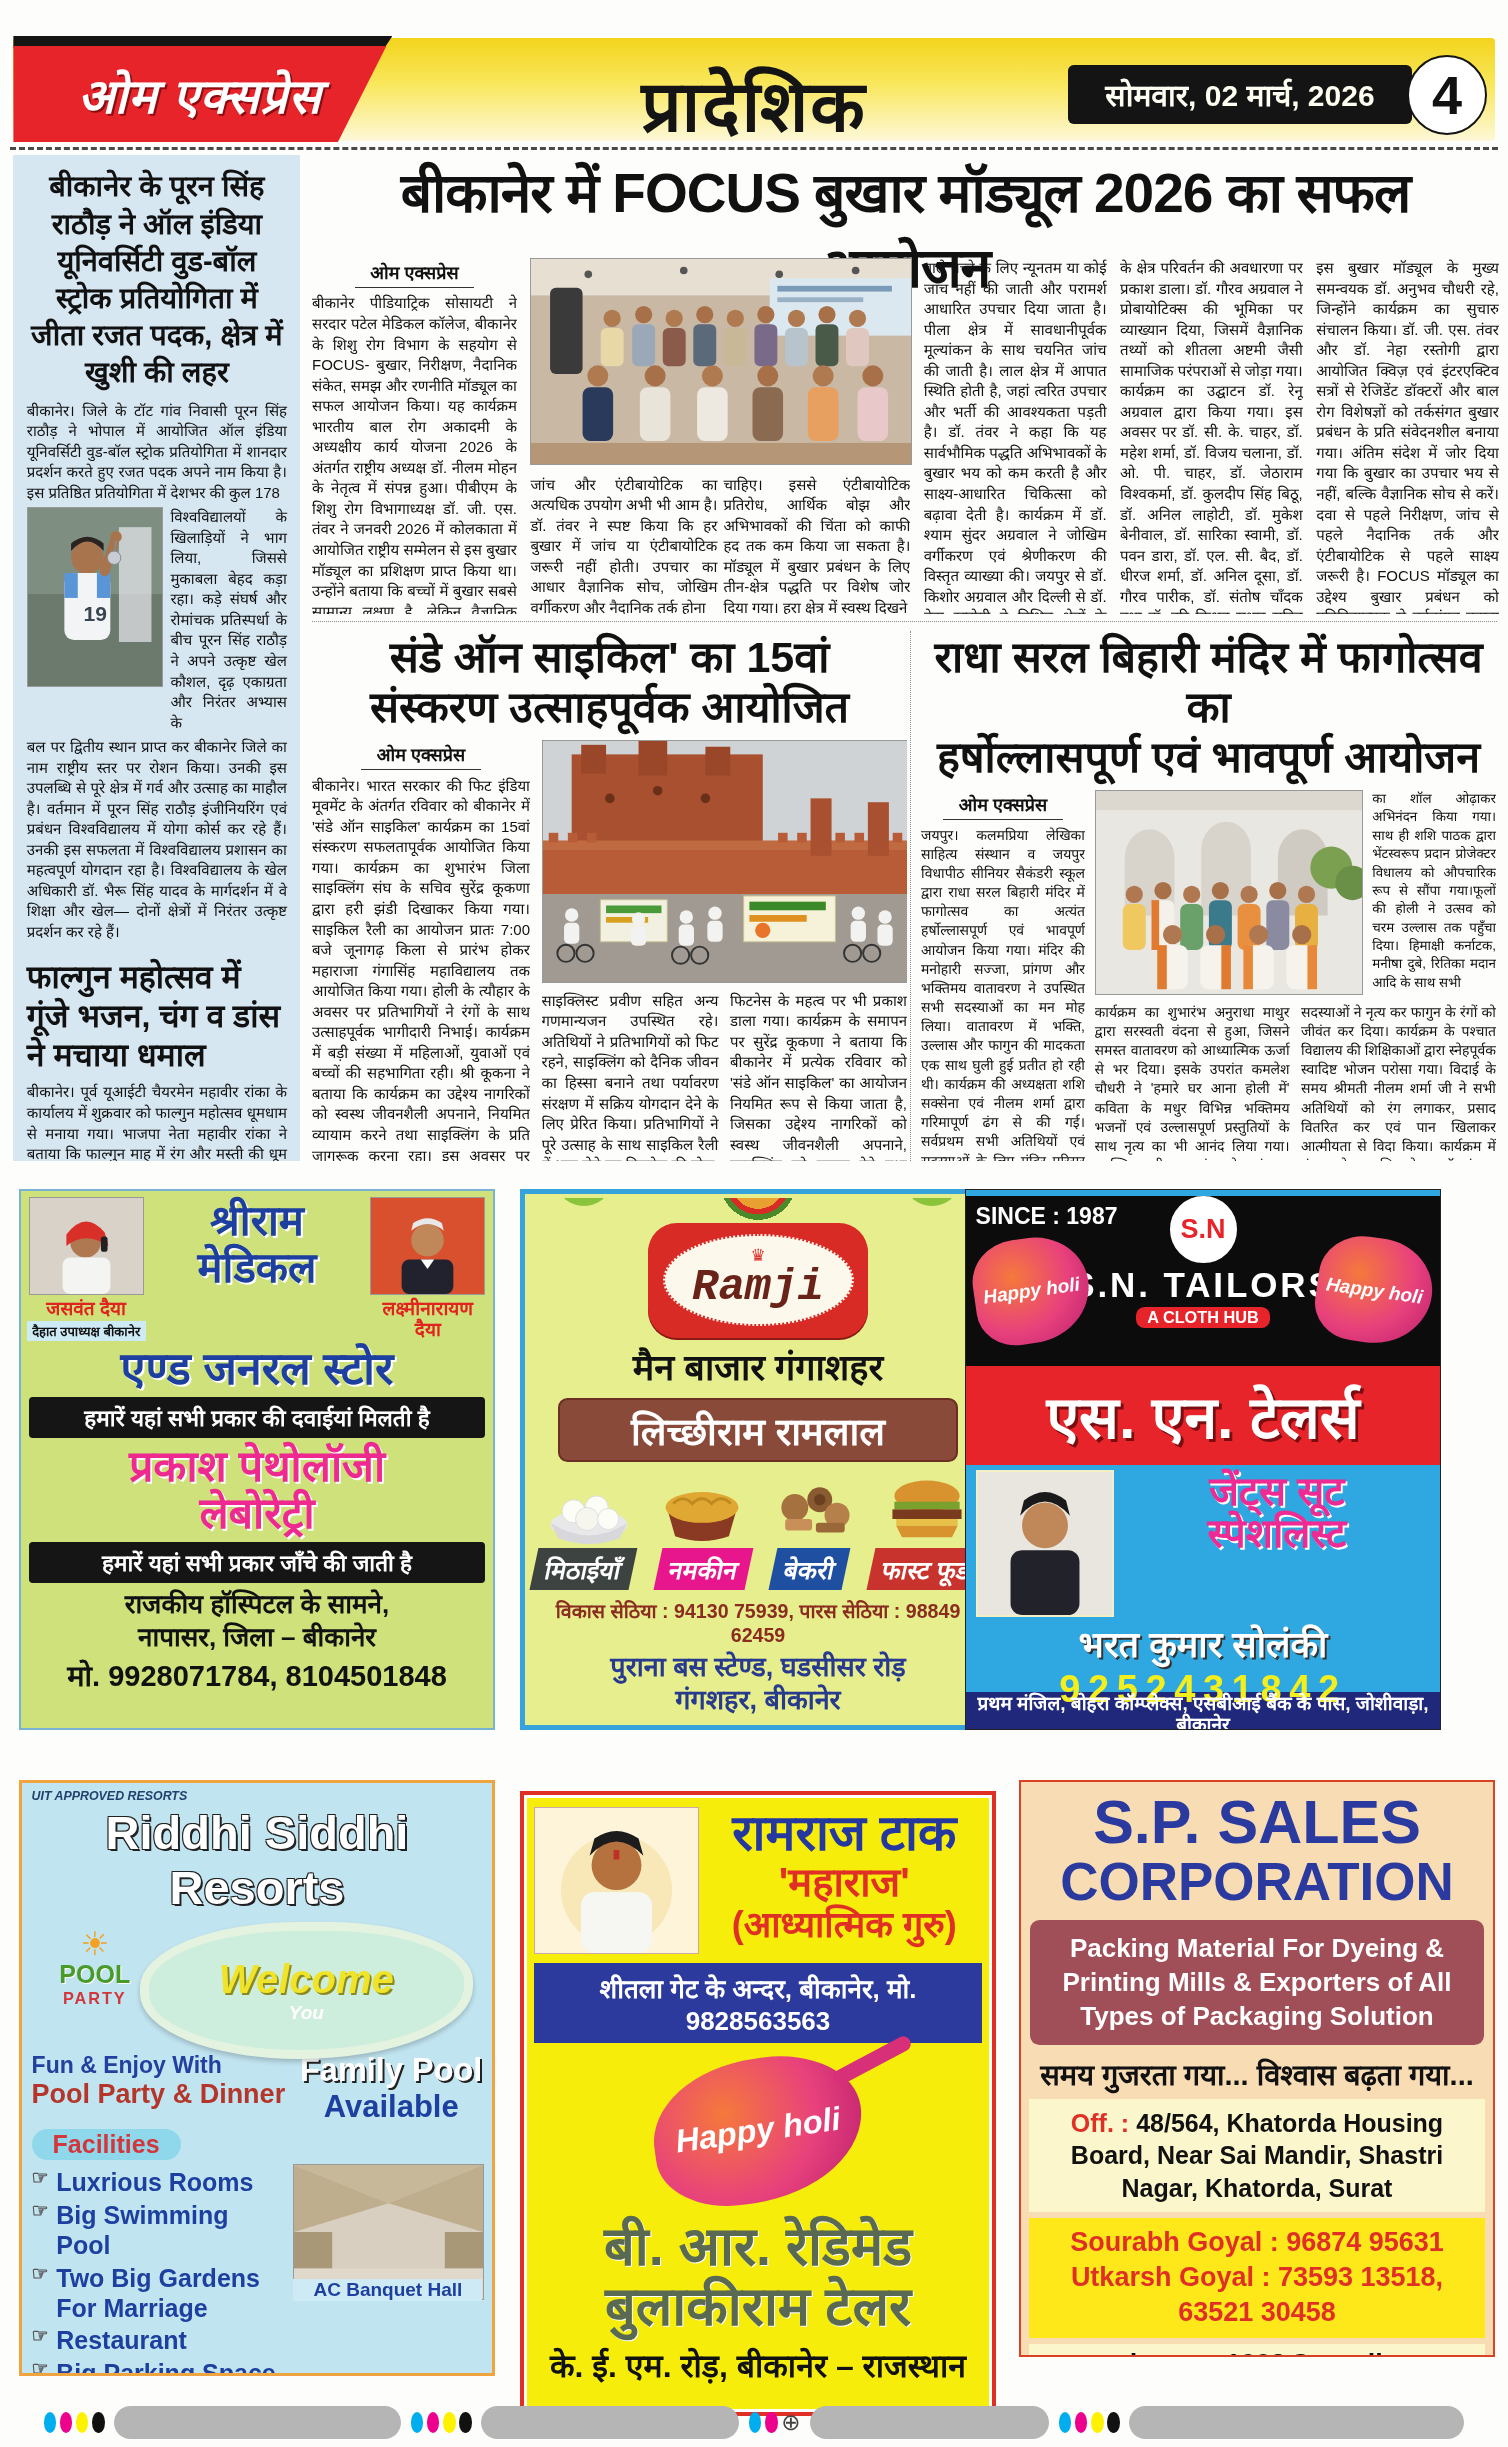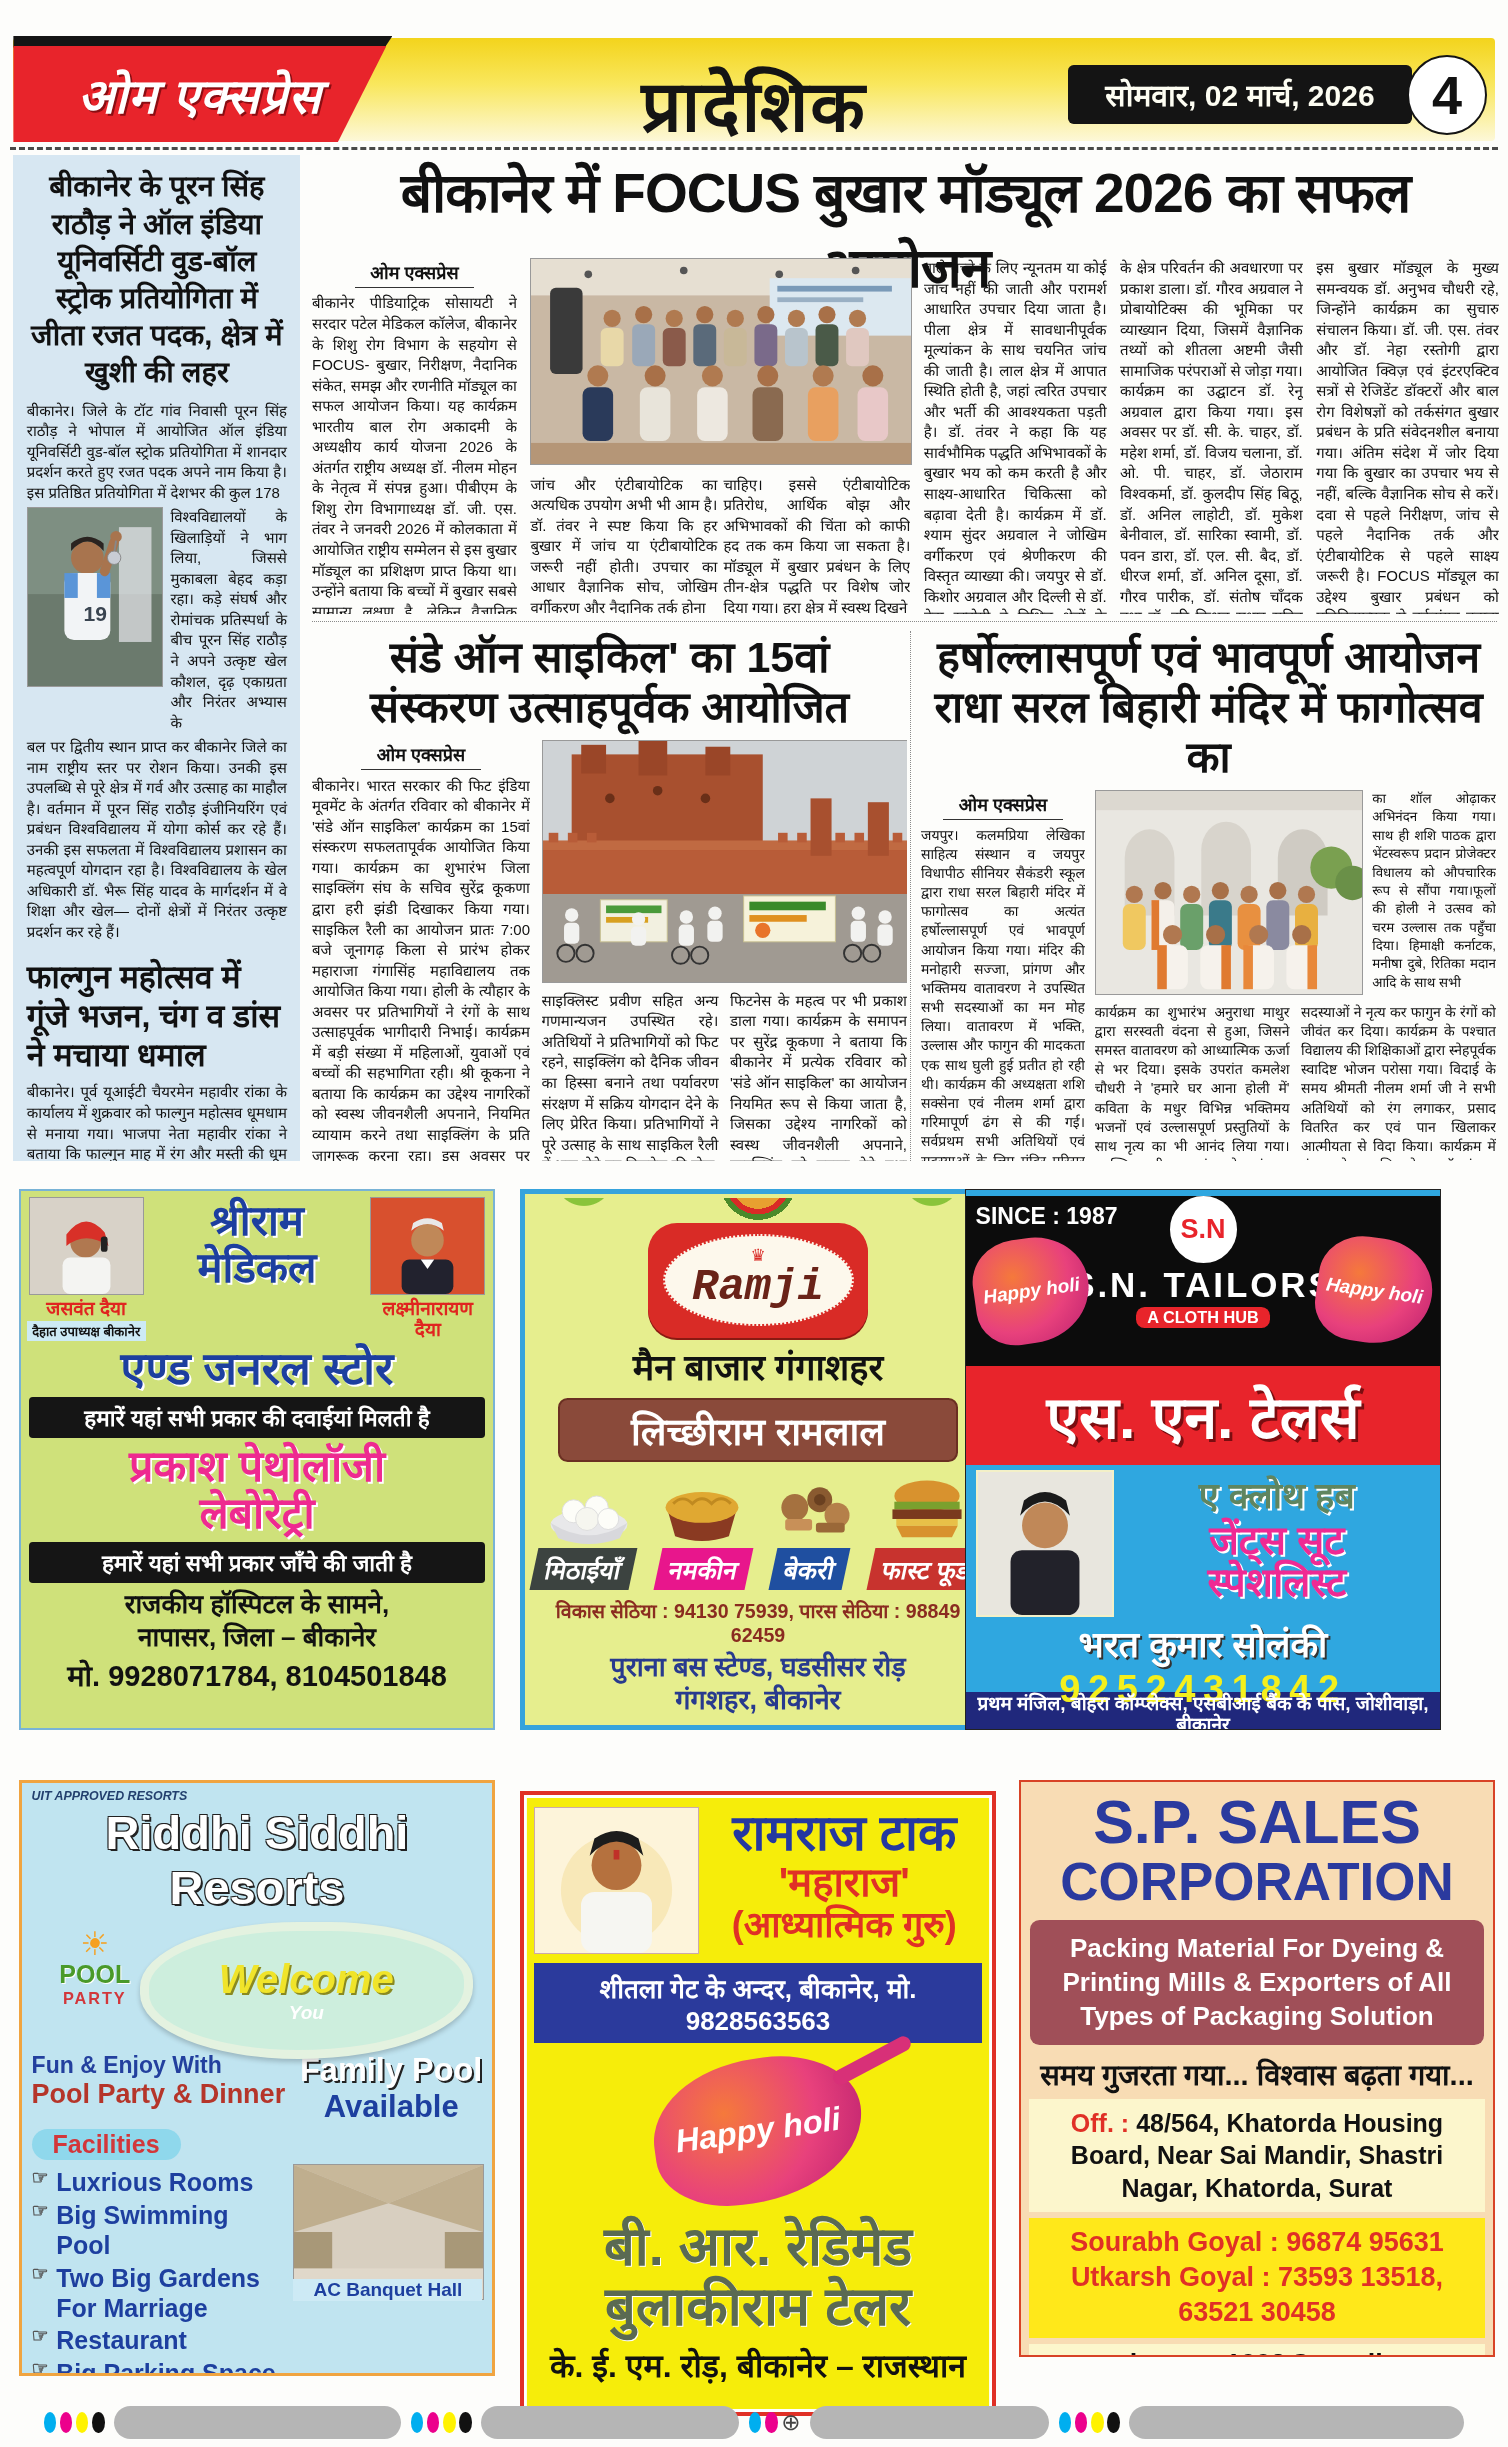--- a/index.html
+++ b/index.html
@@ -332,22 +332,22 @@
         <div class="c-under">
           <div class="btxt">साइक्लिस्ट प्रवीण सहित अन्य गणमान्यजन उपस्थित रहे। अतिथियों ने प्रतिभागियों को फिट रहने, साइक्लिंग को दैनिक जीवन का हिस्सा बनाने तथा पर्यावरण संरक्षण में सक्रिय योगदान देने के लिए प्रेरित किया। प्रतिभागियों ने पूरे उत्साह के साथ साइकिल रैली में भाग लेते हुए फिटनेस की डोज़, आधा घंटा रोज़ का संदेश दिया। कार्यक्रम के दौरान वार्म-अप एवं स्ट्रेचिंग गतिविधियों के माध्यम से</div>
           <div class="btxt">फिटनेस के महत्व पर भी प्रकाश डाला गया। कार्यक्रम के समापन पर सुरेंद्र कूकणा ने बताया कि बीकानेर में प्रत्येक रविवार को 'संडे ऑन साइकिल' का आयोजन नियमित रूप से किया जाता है, जिसका उद्देश्य नागरिकों को स्वस्थ जीवनशैली अपनाने, साइक्लिंग को बढ़ावा देने तथा पर्यावरण संरक्षण के प्रति जागरूक करना है।</div>
         </div>
       </div>
     </div>
   </div>
 
   <div class="temple">
     <div class="mid-h">
+      <div>राधा सरल बिहारी मंदिर में फागोत्सव का</div>
       <div>हर्षोल्लासपूर्ण एवं भावपूर्ण आयोजन</div>
-      <div>राधा सरल बिहारी मंदिर में फागोत्सव का</div>
     </div>
     <div class="t-wrap">
       <div class="t-col1">
         <span class="byline">ओम एक्सप्रेस</span>
         <div class="btxt" style="font-size:14px">जयपुर। कलमप्रिया लेखिका साहित्य संस्थान व जयपुर विधापीठ सीनियर सैकंडरी स्कूल द्वारा राधा सरल बिहारी मंदिर में फागोत्सव का अत्यंत हर्षोल्लासपूर्ण एवं भावपूर्ण आयोजन किया गया। मंदिर की मनोहारी सज्जा, प्रांगण और भक्तिमय वातावरण ने उपस्थित सभी सदस्याओं का मन मोह लिया। वातावरण में भक्ति, उल्लास और फागुन की मादकता एक साथ घुली हुई प्रतीत हो रही थी। कार्यक्रम की अध्यक्षता शशि सक्सेना एवं नीलम शर्मा द्वारा गरिमापूर्ण ढंग से की गई। सर्वप्रथम सभी अतिथियों एवं सदस्याओं के लिए मंदिर परिसर में स्नेहपूर्ण जलपान की व्यवस्था की गई। तत्पश्चात मंदिर में प्रवेश करते समय सभी का तिलक लगा कर व ढोल बजाकर पारंपरिक स्वागत किया गया। कुछ सदस्याओं को अध्यक्ष मंडल द्वारा श्वेत एवं लाल रंगों से मिश्रित आकर्षक साड़ी भेंट की गई, जिससे कार्यक्रम की रौनक और भी बढ़ गई।</div>
       </div>
       <div class="t-right">
         <div class="t-toprow">
           <svg class="vphoto" width="266" height="203" viewBox="0 0 278 212" preserveAspectRatio="none">
             <rect width="278" height="212" fill="#e9e7e1"></rect>
@@ -510,21 +510,20 @@
       </div>
     <div class="sn-blue">
       <div class="sn-bluetop">
         <svg class="sn-photo" viewBox="0 0 140 150" preserveAspectRatio="none">
           <rect width="140" height="150" fill="#e8e6de"></rect>
           <circle cx="70" cy="56" r="24" fill="#c08858"></circle>
           <path d="M44 46 q26 -30 52 0 l-4 -16 q-22 -18 -44 0 z" fill="#1a1a1a"></path>
           <rect x="34" y="82" width="72" height="68" rx="12" fill="#22222a"></rect>
         </svg>
         <div class="sn-txts">
-          <div class="sn-l1">ए क्लोथ हब</div>
           <div class="sn-l2">जेंट्स सूट</div>
           <div class="sn-l2">स्पेशलिस्ट</div>
         </div>
       </div>
       <div class="sn-person">भरत कुमार सोलंकी</div>
       <div class="sn-phone">9252431842</div>
     </div>
     <div class="sn-bar">
       <div>
         <span>प्रथम मंजिल, बोहरा कॉम्प्लेक्स,</span>

